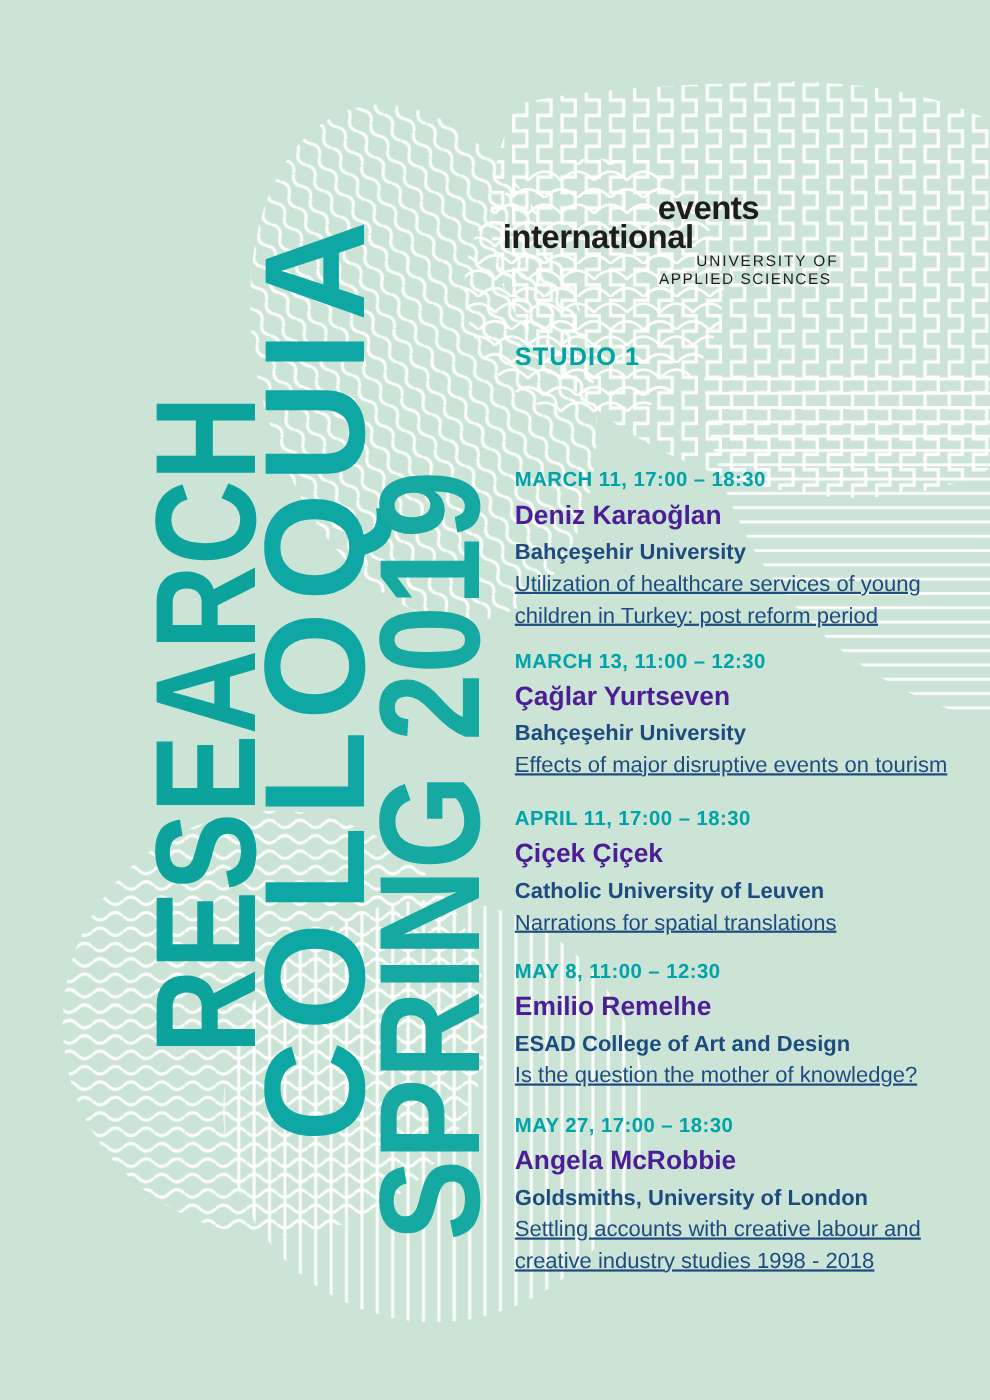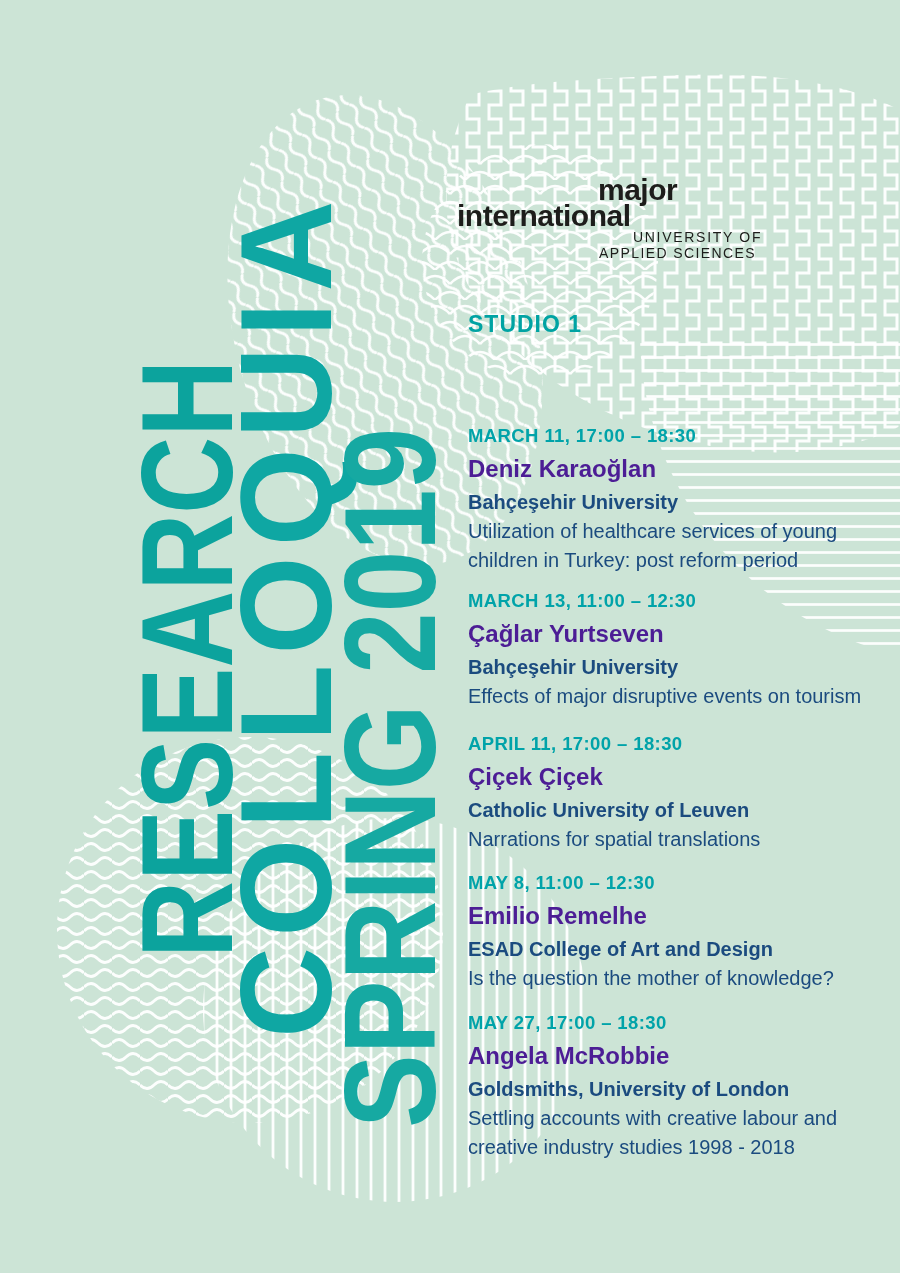--- a/index.html
+++ b/index.html
@@ -28,21 +28,21 @@
 
   
   .studio-heading{
     position:absolute;z-index:3;left:468px;top:313px;
     font-size:23px;font-weight:bold;letter-spacing:1px;color:#00a3a3;line-height:1;
   }
   .event{position:absolute;z-index:3;left:468px;width:428px;margin-top:47px;}
   .event .date{font-size:18.5px;font-weight:bold;letter-spacing:0.4px;color:#00a3a9;line-height:20px;}
   .event .speaker{font-size:24px;font-weight:bold;color:#4c1d95;line-height:36px;margin-top:5px;}
   .event .affiliation{font-size:20px;font-weight:bold;color:#1b4b7f;line-height:24px;margin-top:3px;}
-  .event .talk-title{font-size:20px;color:#1b4b7f;line-height:28.5px;margin-top:3px;}
+  .event .talk-title{font-size:20px;color:#1b4b7f;line-height:28.5px;margin-top:3px;text-decoration:underline;}
   .event.e1{top:379px;} .event.e2{top:544px;} .event.e3{top:687px;}
   .event.e4{top:826px;} .event.e5{top:966px;}
 </style>
 </head>
 <body>
 
 <div class="poster">
 
   <svg class="pattern-art" width="900" height="1273" viewBox="0 0 900 1273" aria-hidden="true">
     <defs>
@@ -82,21 +82,21 @@
 
     <circle cx="250" cy="930" r="193" fill="url(#phwave)" opacity="0.95"></circle>
 
     <circle cx="395" cy="1010" r="192" fill="url(#pvline)" opacity="0.95"></circle>
   </svg>
 
   <div class="vword research">RESEARCH</div>
   <div class="vword colloquia">COLLOQUIA</div>
   <div class="vword spring">SPRING 2019</div>
 
-  <div class="logo-line logo-berlin">major</div>
+  <div class="logo-line logo-berlin">events</div>
   <div class="logo-line logo-international">international</div>
   <div class="logo-line logo-sub1">UNIVERSITY OF</div>
   <div class="logo-line logo-sub2">APPLIED SCIENCES</div>
 
   <div class="studio-heading">STUDIO 1</div>
 
   <div class="event e1">
     <div class="date">MARCH 11, 17:00 – 18:30</div>
     <div class="speaker">Deniz Karaoğlan</div>
     <div class="affiliation">Bahçeşehir University</div>

